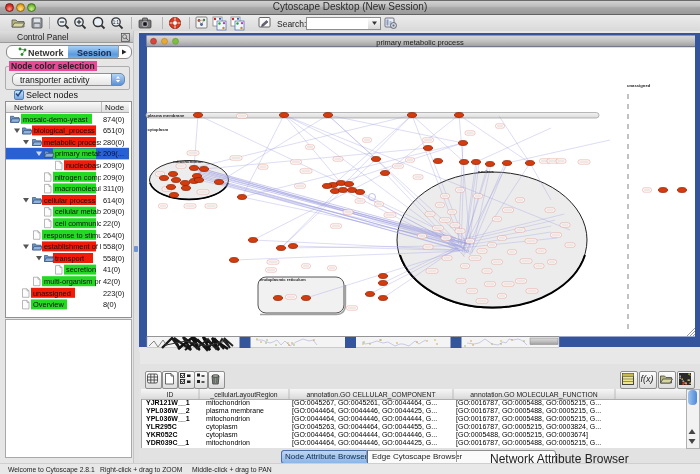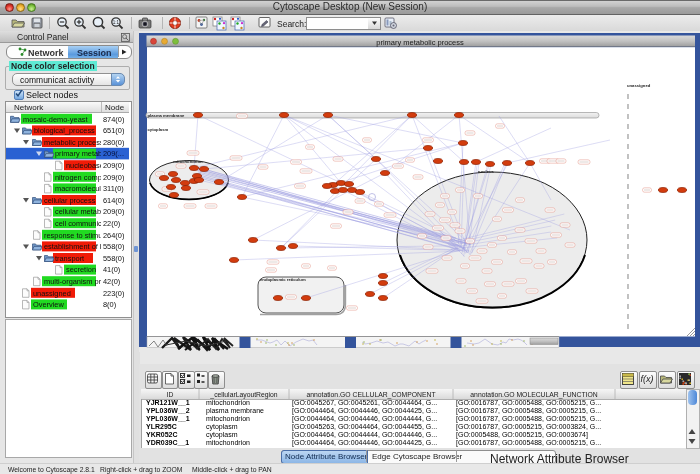--- a/index.html
+++ b/index.html
@@ -130,23 +130,23 @@
       <circle cx="4" cy="7.5" r="1.4" fill="#2a8a2a"></circle>
       <path d="M2 2 L7 3 L4 7.5" fill="none" stroke="#2a8a2a" stroke-width="0.7"></path>
     </svg>
 <div class="abs" style="left:28px;top:47.5px;font-size:9px;font-weight:bold;color:#333;">Network</div>
 <div class="abs" style="left:77px;top:47.5px;font-size:9px;font-weight:bold;color:#1a2a4a;">Session</div>
 <div class="abs" style="left:118px;top:45px;width:12px;height:12px;border-left:1px solid #9a9a9a;"></div>
 <svg class="abs" style="left:121px;top:48.5px" width="6" height="6">
       <path d="M1 0.5 L5.5 3 L1 5.5 Z" fill="#222"></path>
     </svg>
 <div class="abs" style="left:5px;top:66px;width:123px;height:22px;border:1px solid #adadad;border-radius:2px;"></div>
-<div class="abs" style="left:9px;top:61px;background:#5eead4;padding:0 2px;font-size:8.5px;font-weight:bold;color:#222;">Node color selection</div>
+<div class="abs" style="left:9px;top:61px;background:#ec4899;padding:0 2px;font-size:8.5px;font-weight:bold;color:#222;">Node color selection</div>
 <div class="abs" style="left:12px;top:73px;width:110px;height:11px;background:linear-gradient(#ffffff,#e4e4e4);border:1px solid #909090;border-radius:5px;"></div>
-<div class="abs" style="left:20px;top:74.5px;font-size:8.5px;color:#111;">communicat activity</div>
+<div class="abs" style="left:20px;top:74.5px;font-size:8.5px;color:#111;">transporter activity</div>
 <div class="abs" style="left:111px;top:73px;width:12px;height:11px;background:linear-gradient(#b4d4f2,#5a92d8);border:1px solid #6a8ab0;border-radius:0 5px 5px 0;"></div>
 <svg class="abs" style="left:114.5px;top:75.5px" width="6" height="7">
       <path d="M3 0.2 L5.2 2.6 L0.8 2.6 Z" fill="#fff"></path>
       <path d="M3 6.4 L5.2 4 L0.8 4 Z" fill="#fff"></path>
     </svg>
 <div class="abs" style="left:14px;top:90px;width:8px;height:8px;background:linear-gradient(#cfe4f8,#74a8e0);border:1px solid #5580b8;border-radius:2px;"></div>
 <svg class="abs" style="left:14px;top:88px" width="10" height="10">
       <path d="M2 5.5 L4 7.8 L7.8 2.2" fill="none" stroke="#234a7a" stroke-width="1.5"></path>
     </svg>
 <div class="abs" style="left:26px;top:89.5px;font-size:9px;color:#111;text-align:right;">Select nodes</div>

